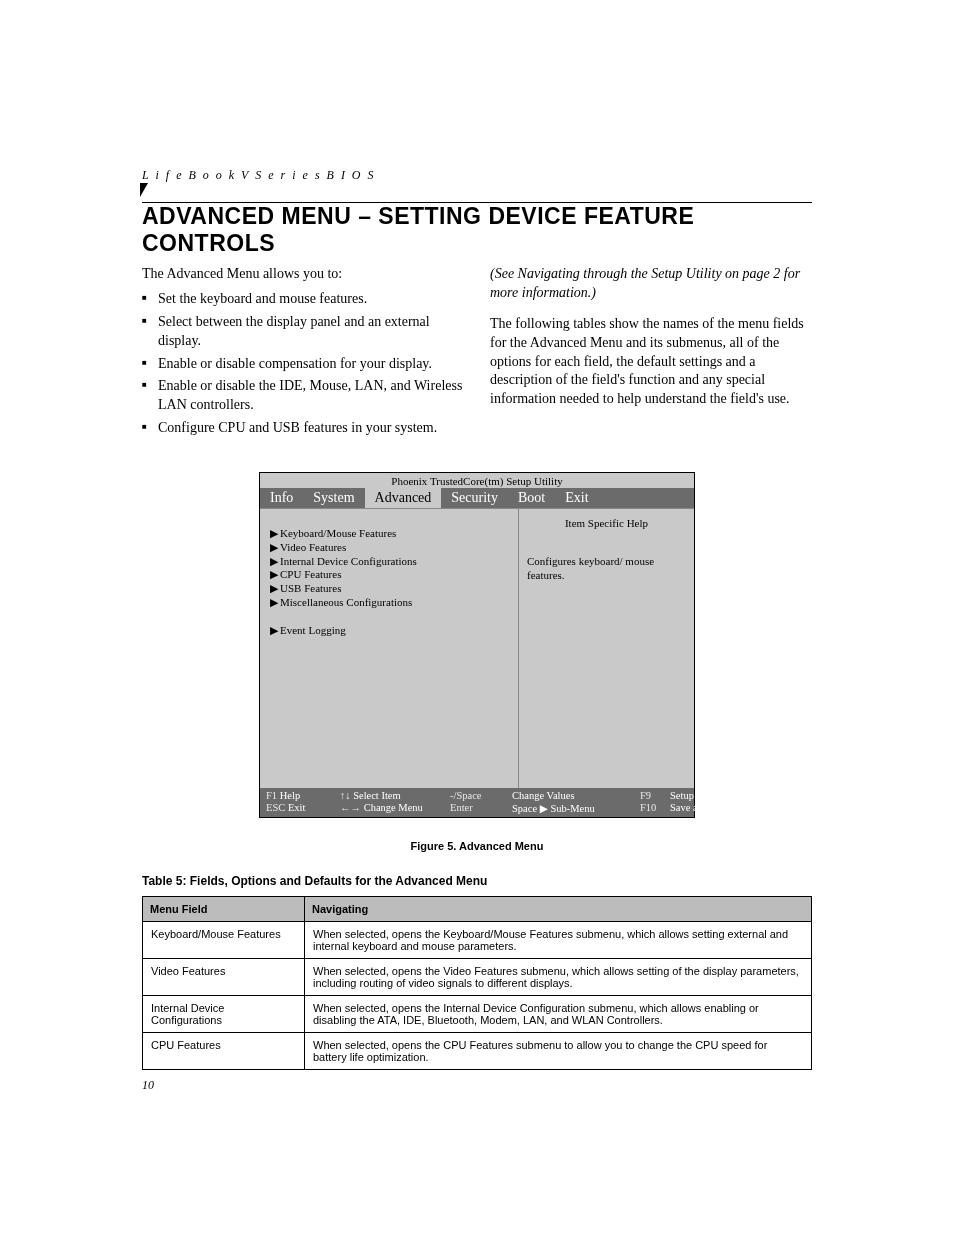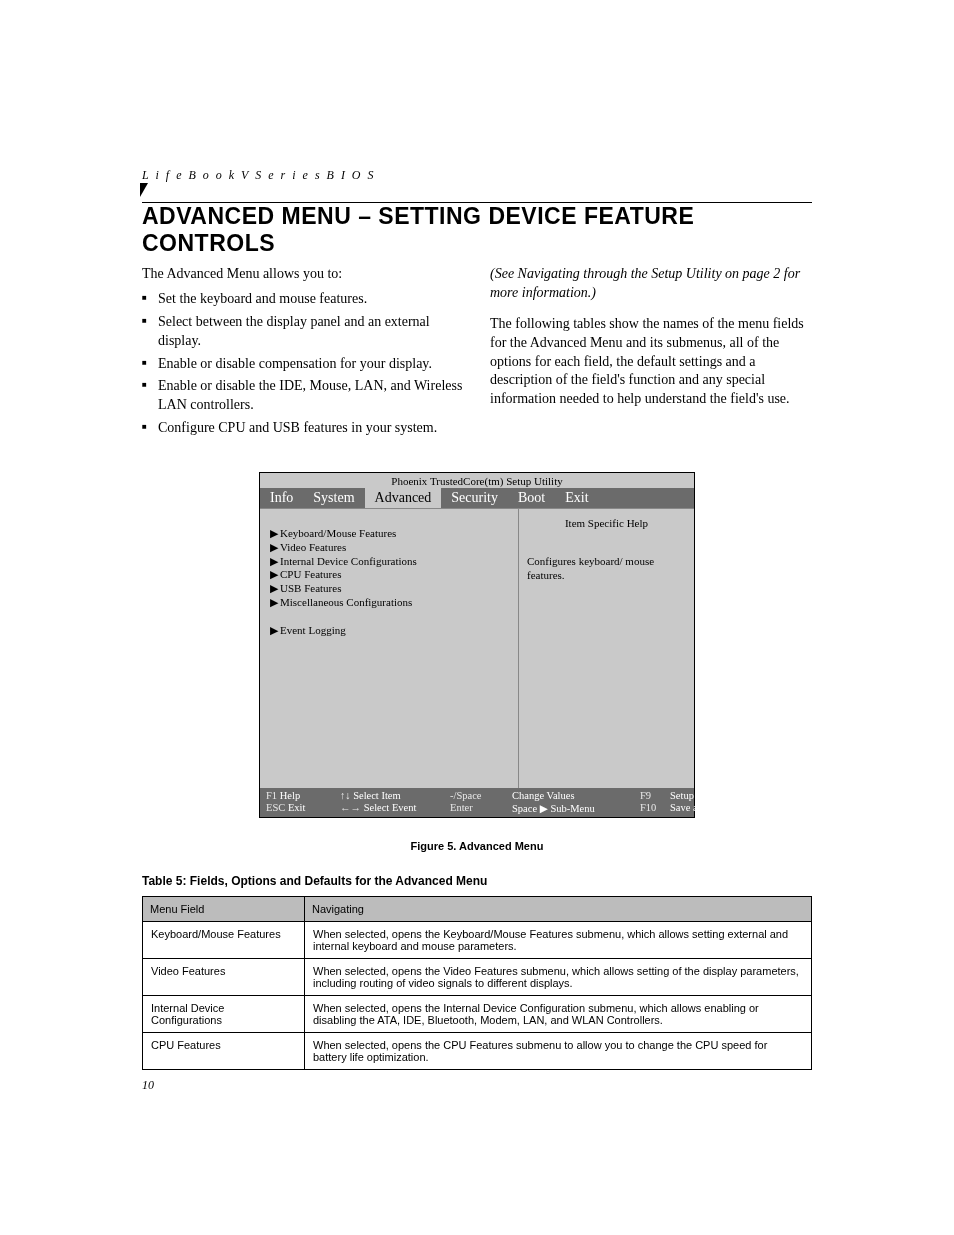--- a/index.html
+++ b/index.html
@@ -131,21 +131,21 @@
     font-size: 11px;
   }
   table.fields th, table.fields td {
     border: 1px solid #000;
     padding: 6px 8px;
     text-align: left;
     vertical-align: top;
   }
   table.fields th {
     background: #bcbcbc;
-    font-weight: 400;
+    font-weight: 700;
     padding-left: 7px;
   }
   table.fields td.field-name { width: 162px; }
   .page-number {
     position: absolute;
     left: 142px;
     top: 1078px;
     font-style: italic;
     font-size: 12px;
   }
@@ -204,21 +204,21 @@
     </div>
     <div class="bios-footer">
       <div class="cell"><span class="k">F1</span>&nbsp;<span>Help</span></div>
       <div class="cell"><span class="k">↑↓</span>&nbsp;<span>Select Item</span></div>
       <div class="cell"><span class="k">-/Space</span></div>
       <div class="cell"><span>Change Values</span></div>
       <div class="cell"><span class="k">F9</span></div>
       <div class="cell"><span>Setup Defaults</span></div>
 
       <div class="cell"><span class="k">ESC</span>&nbsp;<span>Exit</span></div>
-      <div class="cell"><span class="k">←→</span>&nbsp;<span>Select Event</span></div>
+      <div class="cell"><span class="k">←→</span>&nbsp;<span>Change Menu</span></div>
       <div class="cell"><span class="k">Enter</span></div>
       <div class="cell"><span>Space ▶ Sub-Menu</span></div>
       <div class="cell"><span class="k">F10</span></div>
       <div class="cell"><span>Save and Exit</span></div>
     </div>
   </div>
 
   <div class="figure-caption">Figure 5.  Advanced Menu</div>
 
   <div class="table-caption">Table 5: Fields, Options and Defaults for the Advanced Menu</div>

